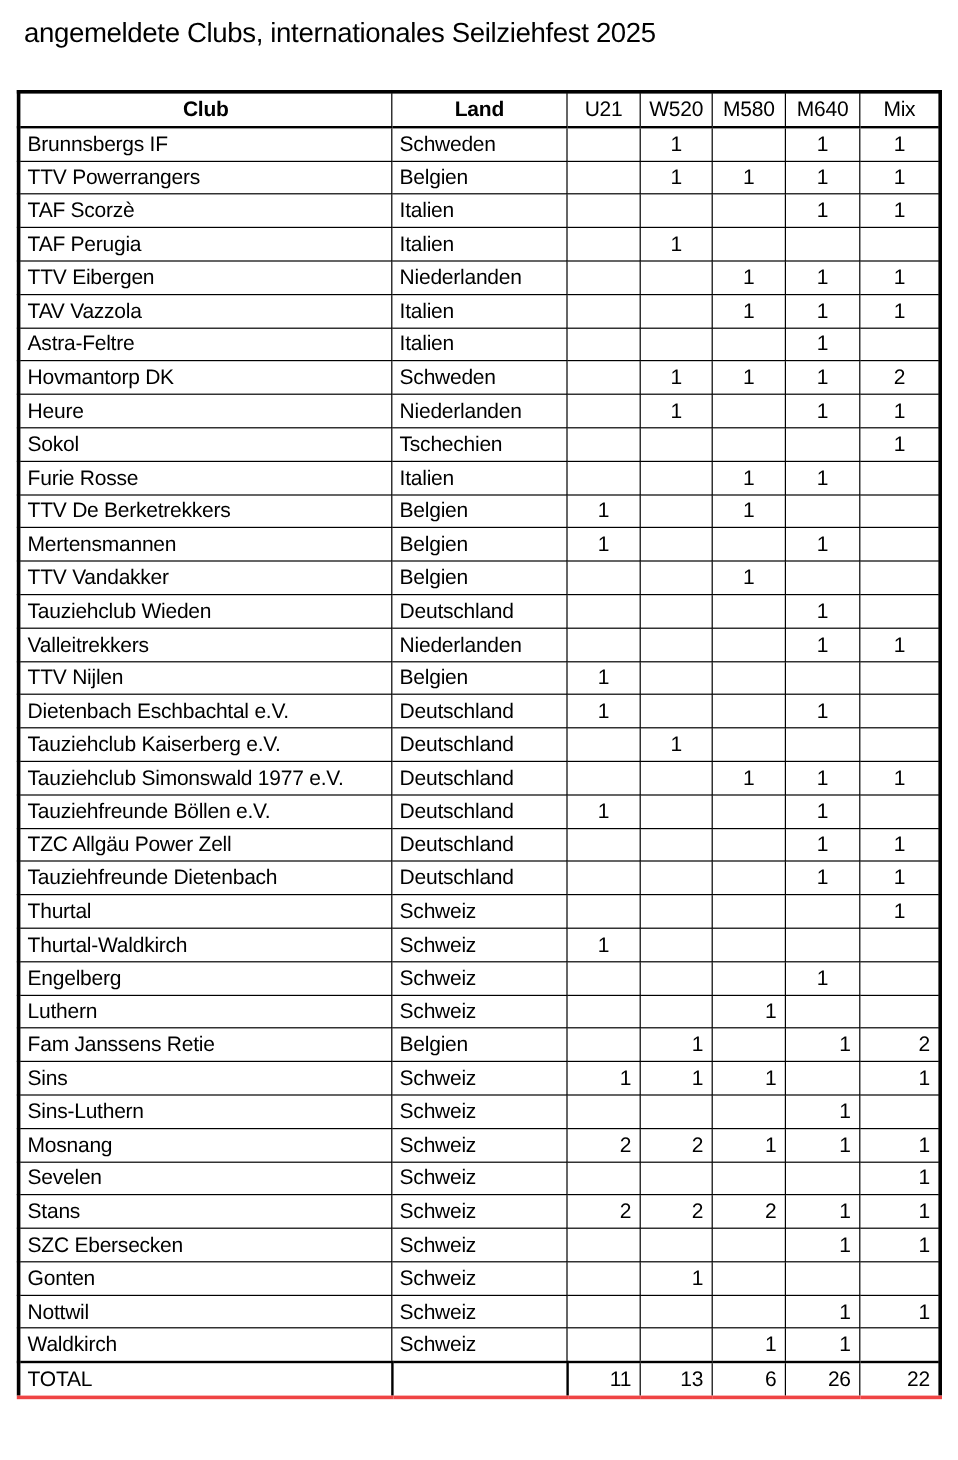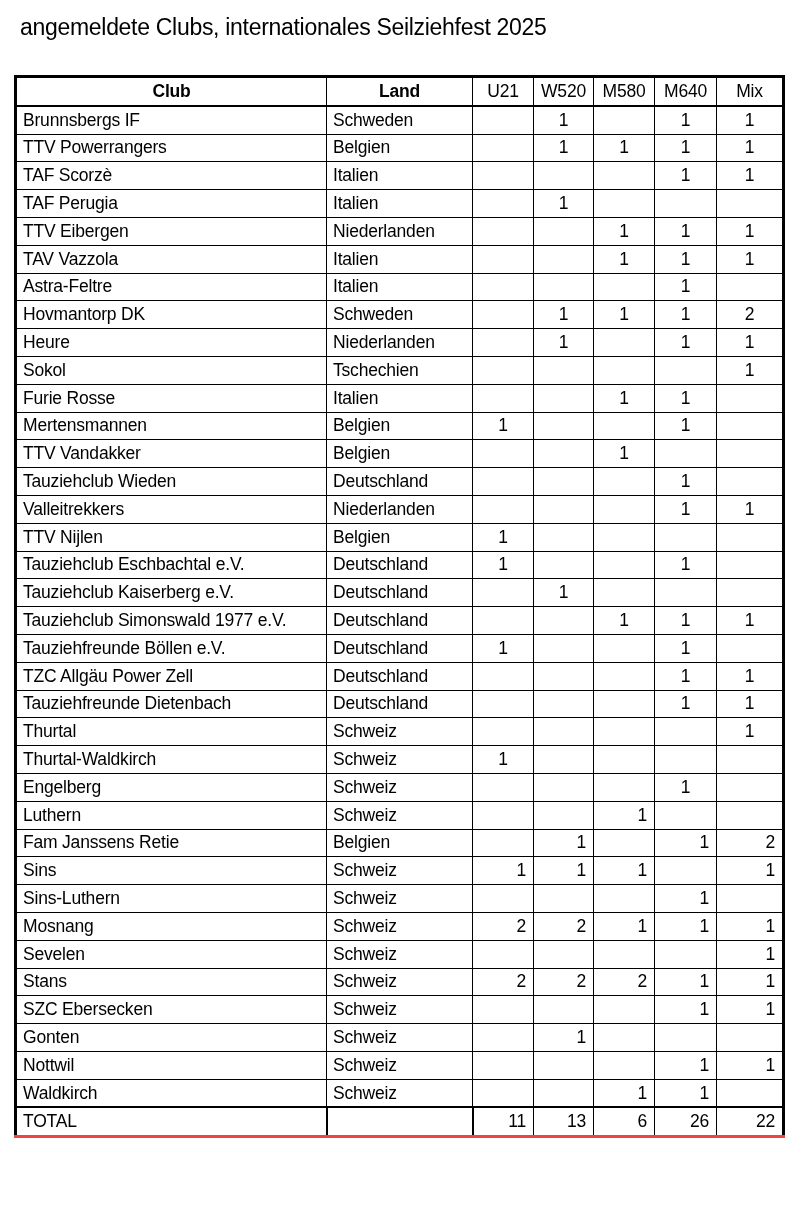--- a/index.html
+++ b/index.html
@@ -162,20 +162,29 @@
         <tr>
           <td class="txt">Furie Rosse</td>
           <td class="txt">Italien</td>
           <td class="num-center"></td>
           <td class="num-center"></td>
           <td class="num-center">1</td>
           <td class="num-center">1</td>
           <td class="num-center"></td>
         </tr>
         <tr>
+          <td class="txt">TTV De Berketrekkers</td>
+          <td class="txt">Belgien</td>
+          <td class="num-center">1</td>
+          <td class="num-center"></td>
+          <td class="num-center">1</td>
+          <td class="num-center"></td>
+          <td class="num-center"></td>
+        </tr>
+        <tr>
           <td class="txt">Mertensmannen</td>
           <td class="txt">Belgien</td>
           <td class="num-center">1</td>
           <td class="num-center"></td>
           <td class="num-center"></td>
           <td class="num-center">1</td>
           <td class="num-center"></td>
         </tr>
         <tr>
           <td class="txt">TTV Vandakker</td>
@@ -207,21 +216,21 @@
         <tr>
           <td class="txt">TTV Nijlen</td>
           <td class="txt">Belgien</td>
           <td class="num-center">1</td>
           <td class="num-center"></td>
           <td class="num-center"></td>
           <td class="num-center"></td>
           <td class="num-center"></td>
         </tr>
         <tr>
-          <td class="txt">Tauziehclub Eschbachtal e.V.</td>
+          <td class="txt">Dietenbach Eschbachtal e.V.</td>
           <td class="txt">Deutschland</td>
           <td class="num-center">1</td>
           <td class="num-center"></td>
           <td class="num-center"></td>
           <td class="num-center">1</td>
           <td class="num-center"></td>
         </tr>
         <tr>
           <td class="txt">Tauziehclub Kaiserberg e.V.</td>
           <td class="txt">Deutschland</td>

